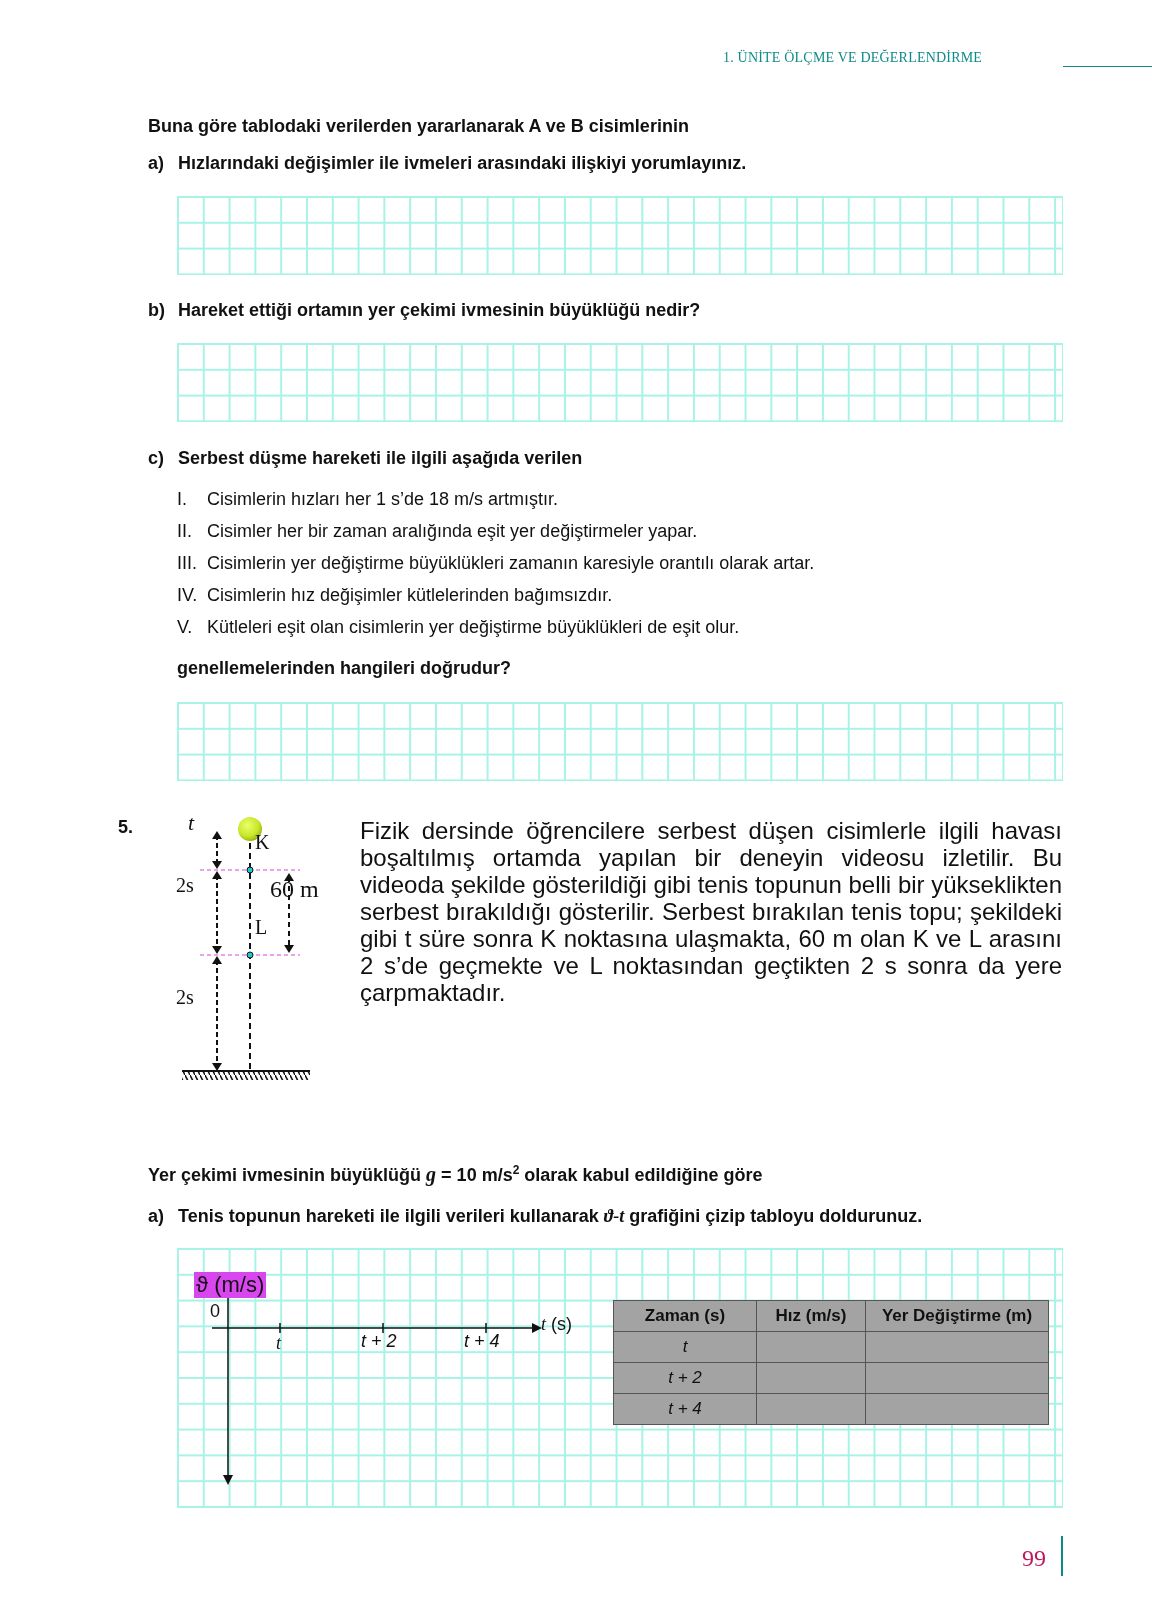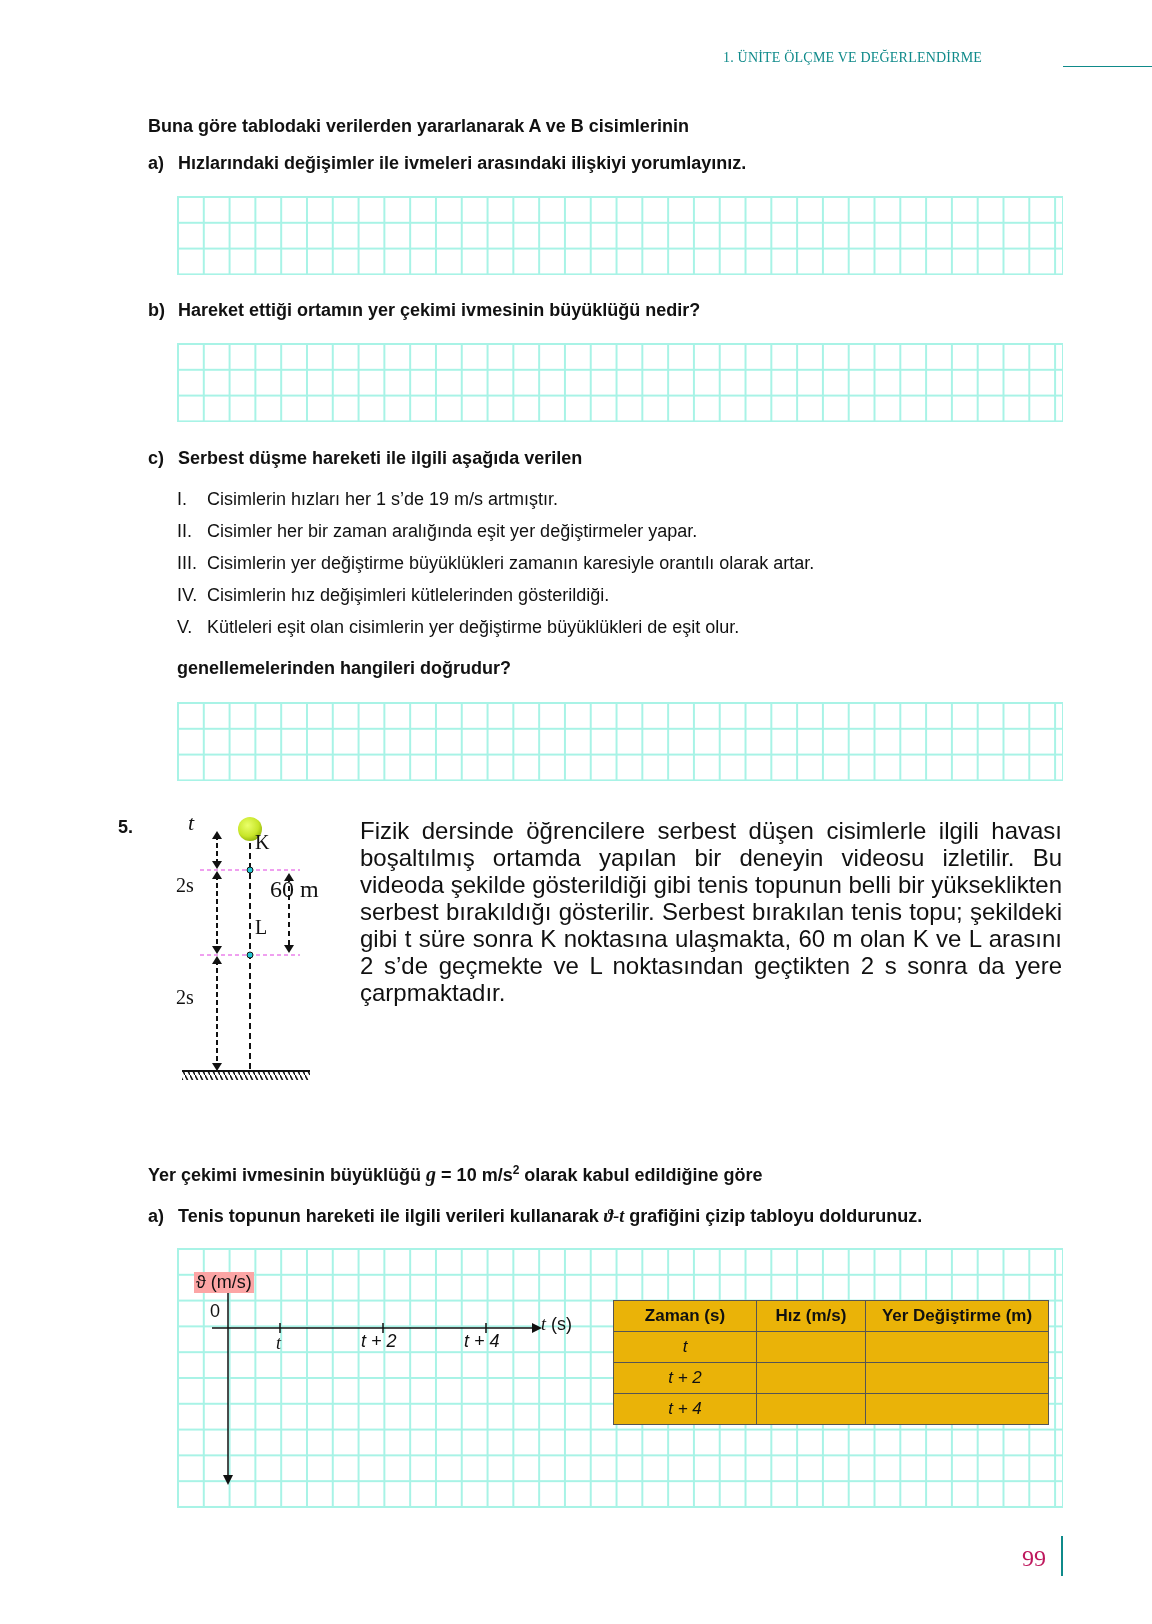--- a/index.html
+++ b/index.html
@@ -13,21 +13,21 @@
     background-color:#fff;
     background-image:
       linear-gradient(to right, #a8f3e6 1.5px, transparent 1.5px),
       linear-gradient(to bottom, #a8f3e6 1.5px, transparent 1.5px);
     background-size:25.8px 25.8px;
     border-right:1.5px solid #a8f3e6;border-bottom:1.5px solid #a8f3e6;box-sizing:border-box;}
   .item-num{display:inline-block;width:30px;}
   .italic-serif{font-family:"Liberation Serif",serif;font-style:italic;}
   .para{left:360px;top:817px;width:702px;font-size:24px;line-height:27px;text-align:justify;}
   .lbl{font-family:"Liberation Serif",serif;font-size:22px;}
-  table.data-table{position:absolute;left:613px;top:1300px;border-collapse:collapse;background:#eab308;font-size:17px;}
+  table.data-table{position:absolute;left:613px;top:1300px;border-collapse:collapse;background:#a3a3a3;font-size:17px;}
   table.data-table td, table.data-table th{border:1.5px solid #555;height:30px;text-align:center;padding:0 6px;}
   table.data-table th{font-weight:bold;height:30px;}
   .page-num{left:1022px;top:1545px;font-family:"Liberation Serif",serif;font-size:24px;color:#be185d;}
   .page-bar{left:1061px;top:1536px;width:2px;height:40px;background:#0f8a8a;}
 </style>
 </head>
 <body>
 
 <div class="abs header-title">1. ÜNİTE ÖLÇME VE DEĞERLENDİRME</div>
 <div class="abs header-rule"></div>
@@ -40,30 +40,30 @@
 
 <div class="abs bold" style="left:148px;top:300px;">
   <span class="item-num">b)</span><span>Hareket ettiği ortamın yer çekimi ivmesinin büyüklüğü nedir?</span>
 </div>
 <div class="grid" style="top:343px;height:79px;"></div>
 
 <div class="abs bold" style="left:148px;top:448px;">
   <span class="item-num">c)</span><span>Serbest düşme hareketi ile ilgili aşağıda verilen</span>
 </div>
 <div class="abs reg" style="left:177px;top:489px;">
-  <span style="display:inline-block;width:30px;">I.</span><span>Cisimlerin hızları her 1 s’de 19 m/s artmıştır.</span>
+  <span style="display:inline-block;width:30px;">I.</span><span>Cisimlerin hızları her 1 s’de 18 m/s artmıştır.</span>
 </div>
 <div class="abs reg" style="left:177px;top:521px;">
   <span style="display:inline-block;width:30px;">II.</span><span>Cisimler her bir zaman aralığında eşit yer değiştirmeler yapar.</span>
 </div>
 <div class="abs reg" style="left:177px;top:553px;">
   <span style="display:inline-block;width:30px;">III.</span><span>Cisimlerin yer değiştirme büyüklükleri zamanın karesiyle orantılı olarak artar.</span>
 </div>
 <div class="abs reg" style="left:177px;top:585px;">
-  <span style="display:inline-block;width:30px;">IV.</span><span>Cisimlerin hız değişimleri kütlelerinden gösterildiği.</span>
+  <span style="display:inline-block;width:30px;">IV.</span><span>Cisimlerin hız değişimler kütlelerinden bağımsızdır.</span>
 </div>
 <div class="abs reg" style="left:177px;top:617px;">
   <span style="display:inline-block;width:30px;">V.</span><span>Kütleleri eşit olan cisimlerin yer değiştirme büyüklükleri de eşit olur.</span>
 </div>
 <div class="abs bold" style="left:177px;top:658px;">genellemelerinden hangileri doğrudur?</div>
 <div class="grid" style="top:702px;height:79px;"></div>
 
 <div class="abs bold" style="left:118px;top:817px;">5.</div>
 
 <svg class="abs" style="left:170px;top:815px;" width="170" height="305" viewBox="0 0 170 305">
@@ -127,21 +127,21 @@
 
   <line x1="51" y1="80" x2="51" y2="34" stroke="#111" stroke-width="1.5" marker-end="url(#ah2)"></line>
   <line x1="51" y1="80" x2="51" y2="232" stroke="#111" stroke-width="1.5" marker-end="url(#ah2)"></line>
 
   <line x1="35" y1="80" x2="360" y2="80" stroke="#111" stroke-width="1.5" marker-end="url(#ah2)"></line>
 
   <line x1="103" y1="75" x2="103" y2="85" stroke="#111" stroke-width="1.5"></line>
   <line x1="206" y1="75" x2="206" y2="85" stroke="#111" stroke-width="1.5"></line>
   <line x1="309" y1="75" x2="309" y2="85" stroke="#111" stroke-width="1.5"></line>
 </svg>
-<div class="abs" style="left:194px;top:1272px;font-size:18px;background:#fca5a5;padding:0 2px;">ϑ (m/s)</div>
+<div class="abs" style="left:194px;top:1272px;font-size:22px;background:#d946ef;padding:0 2px;">ϑ (m/s)</div>
 <div class="abs" style="left:210px;top:1301px;font-size:18px;">0</div>
 <div class="abs" style="left:541px;top:1314px;font-size:18px;"><span class="italic-serif">t</span><span> (s)</span></div>
 <div class="abs italic-serif" style="left:276px;top:1333px;font-size:18px;">t</div>
 <div class="abs" style="left:361px;top:1331px;font-size:18px;font-style:italic;">t + 2</div>
 <div class="abs" style="left:464px;top:1331px;font-size:18px;font-style:italic;">t + 4</div>
 
 <table class="data-table">
   <tbody>
       <tr>
     <th style="width:130px;">Zaman (s)</th>

